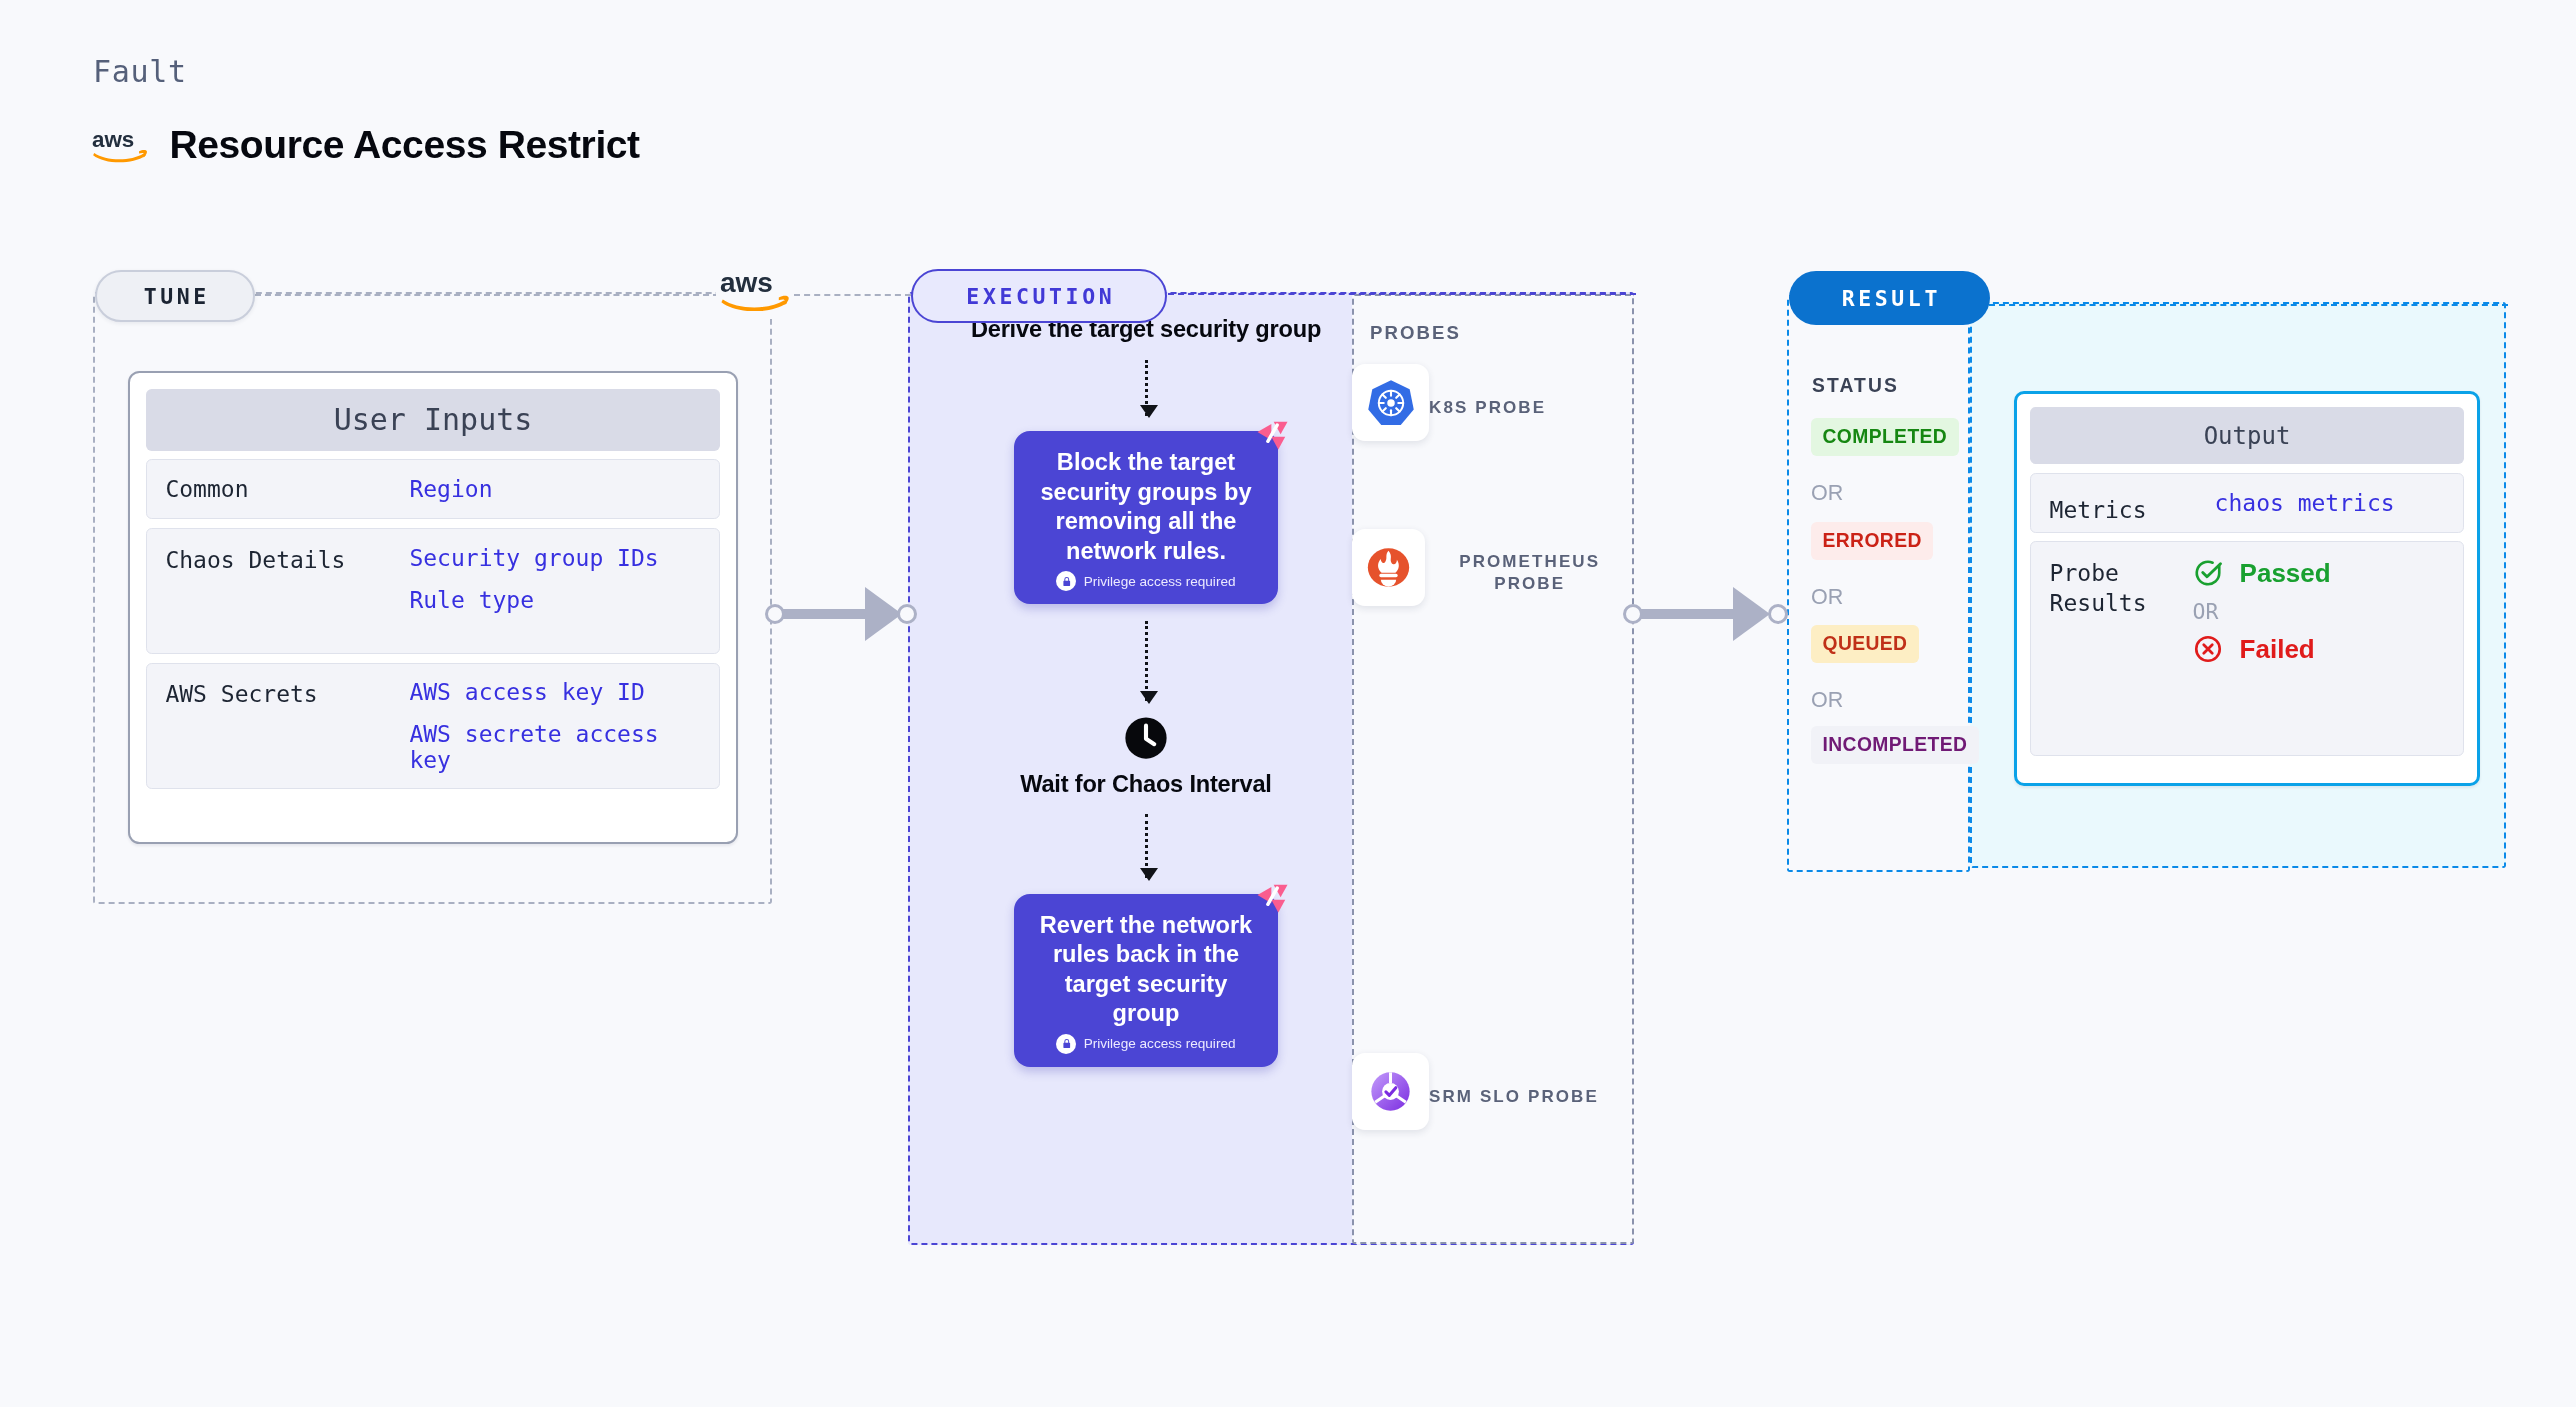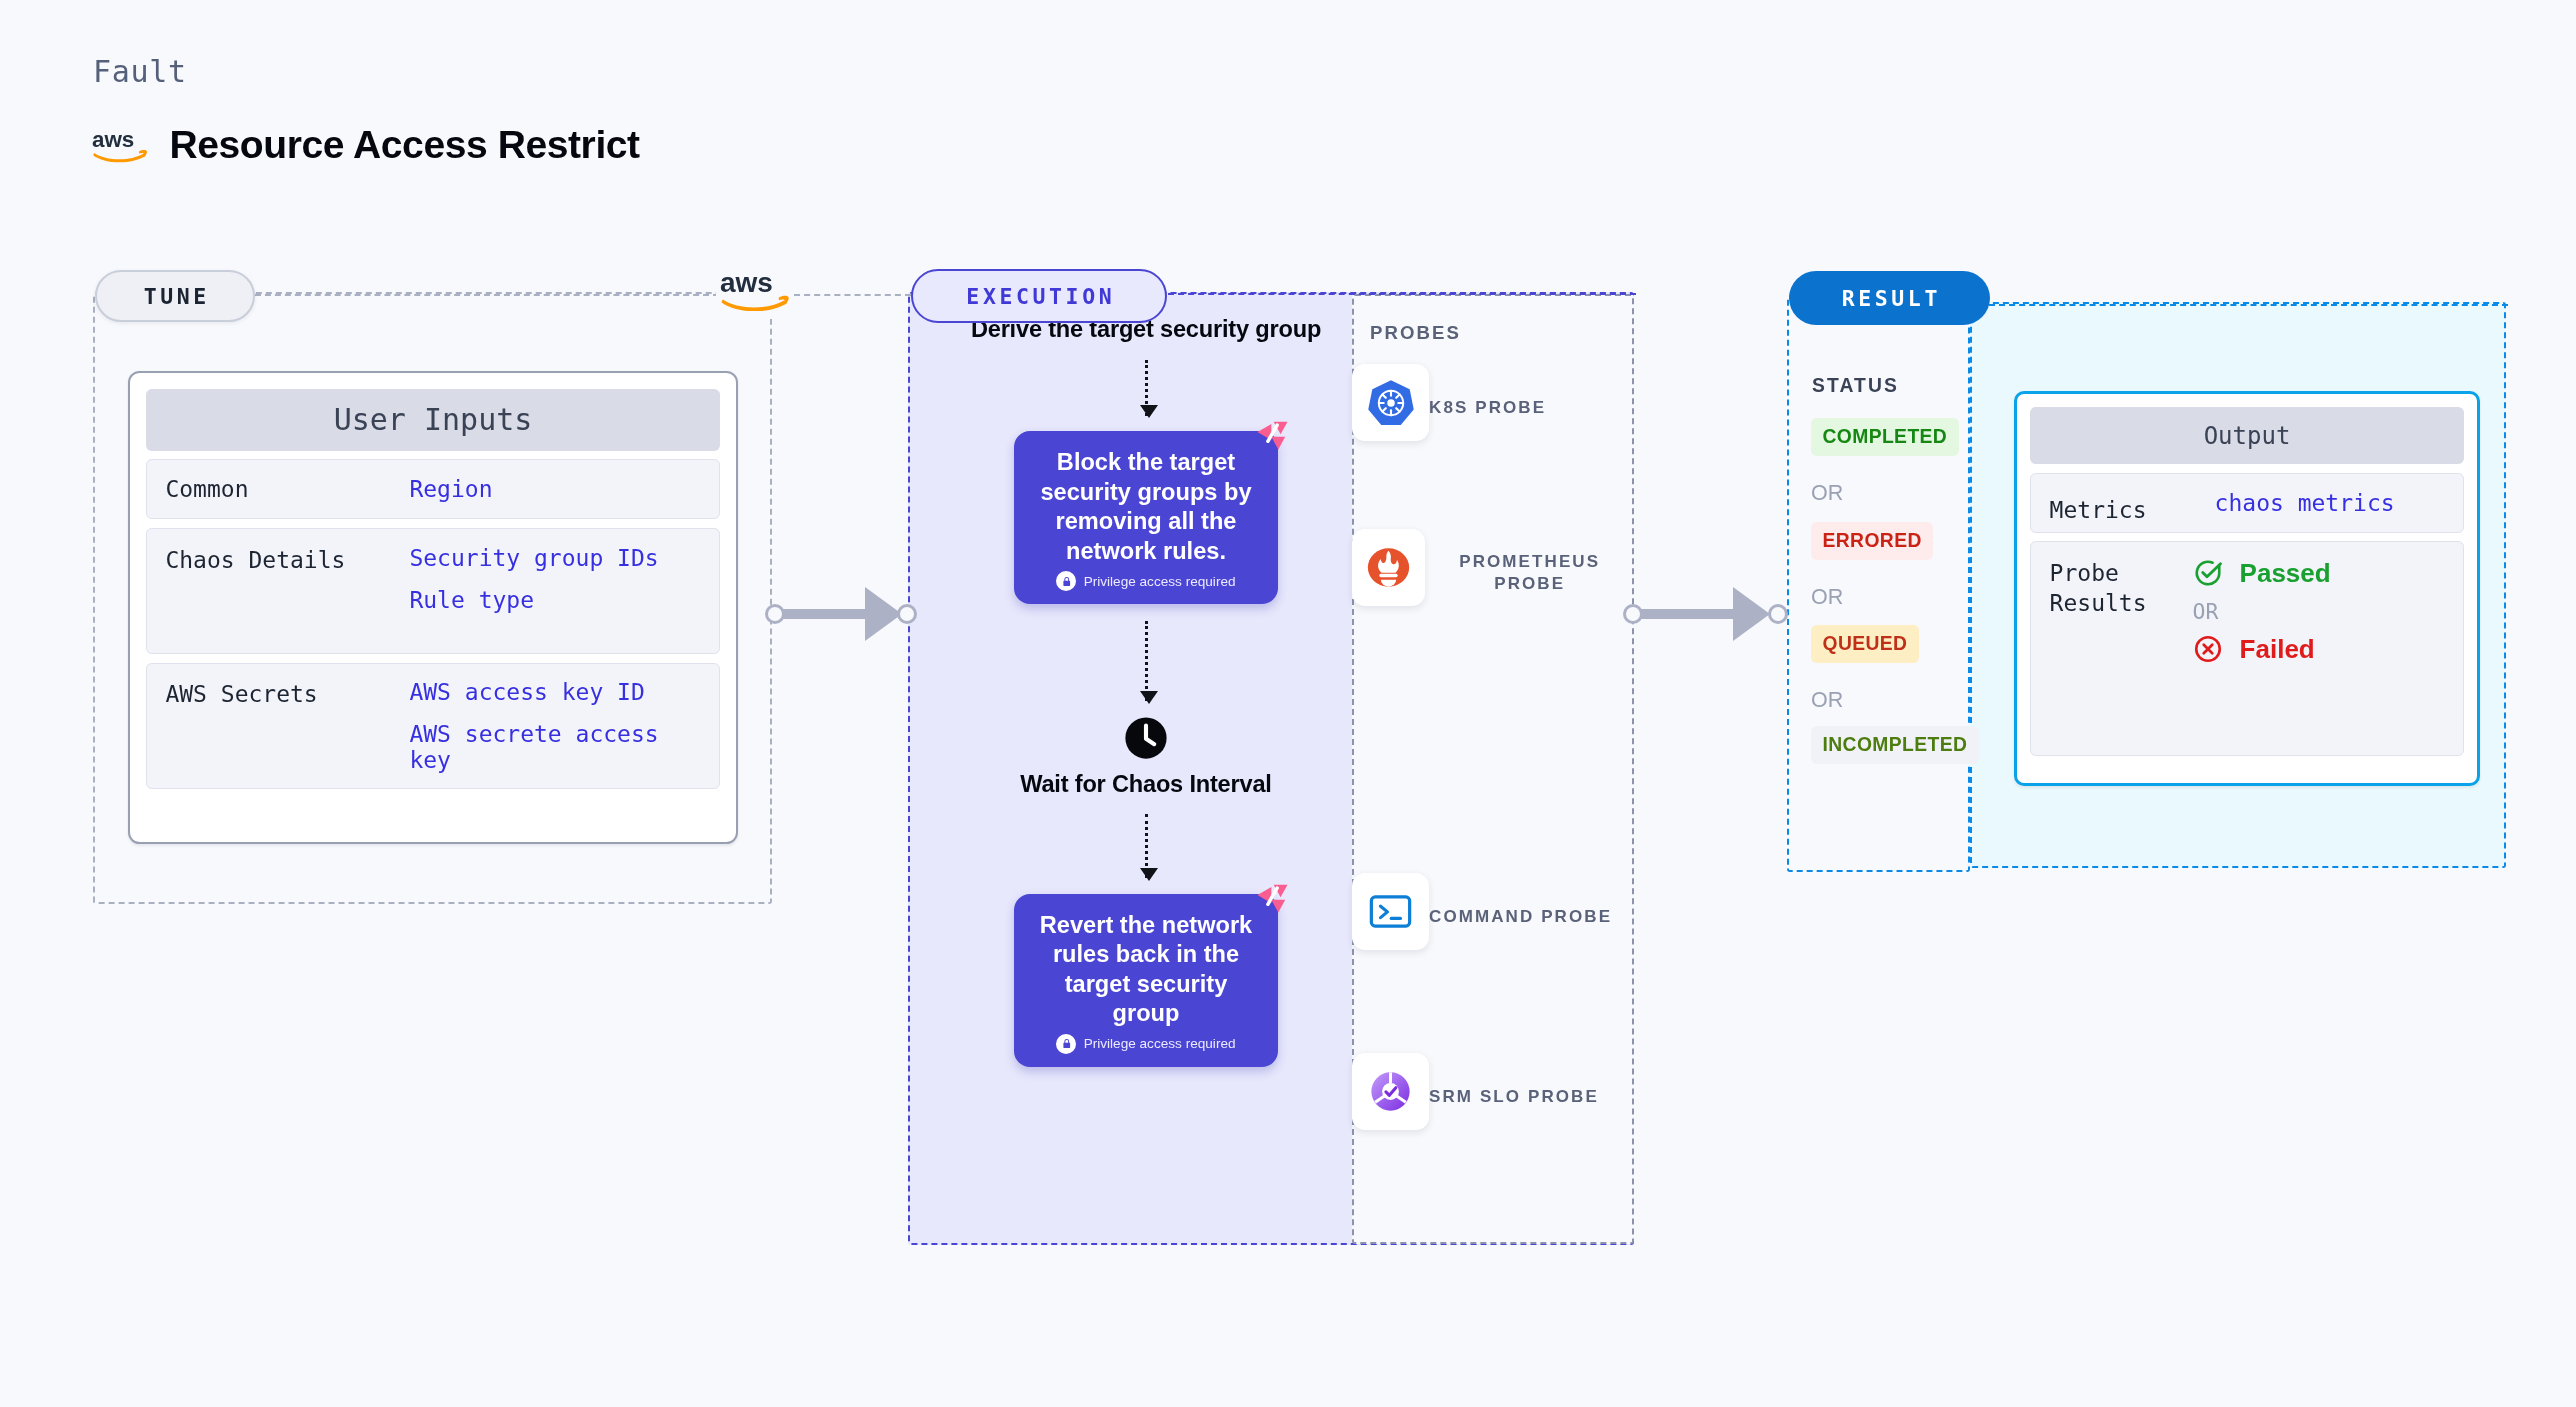--- a/index.html
+++ b/index.html
@@ -385,30 +385,20 @@
         <ellipse cx="32" cy="32" rx="27" ry="25" fill="#e6522c"></ellipse>
         <path d="M32 10 c6 7 1 11 4 16 c3 4 7 1 7 -4 c4 6 3 13 -2 17 h-18 c-6 -5 -6 -13 -1 -18 c0 5 4 7 6 3 c3 -5 -1 -8 4 -14 z" fill="#fff"></path>
         <rect x="20" y="40" width="24" height="4.6" rx="2.2" fill="#fff"></rect>
         <path d="M22 48 h20 a10 9 0 0 1 -20 0 z" fill="#fff"></path>
       </svg>
     </div>
     <div class="probe-name">PROMETHEUS PROBE</div>
   </div>
 
 
-  <div class="probe-item" style="top:873px;">
-    <div class="probe-tile">
-      <svg width="49" height="49" viewBox="0 0 64 64">
-        <rect x="7" y="13" width="50" height="38" rx="5" fill="none" stroke="#0d7fd6" stroke-width="4.2"></rect>
-        <path d="M19 25 L28 32.5 L19 40" fill="none" stroke="#0d7fd6" stroke-width="4.2" stroke-linecap="round" stroke-linejoin="round"></path>
-        <path d="M33 41 h12" stroke="#0d7fd6" stroke-width="4.2" stroke-linecap="round"></path>
-      </svg>
-    </div>
-    <div class="probe-name">COMMAND PROBE</div>
-  </div>
 
   <div class="probe-item" style="top:1053px;">
     <div class="probe-tile">
       <svg width="49" height="49" viewBox="0 0 64 64">
         <defs>
           <linearGradient id="srmg" x1="0" y1="0" x2="1" y2="1">
             <stop offset="0%" stop-color="#c39cfb"></stop>
               <stop offset="100%" stop-color="#7b2ce0"></stop>
           </linearGradient>
         </defs>
@@ -431,21 +421,21 @@
   </div>
 
   <div class="status-title">STATUS</div>
 
   <div class="badge" style="top: 418px; background: rgb(227, 247, 225); color: rgb(22, 135, 18);">COMPLETED</div>
   <div class="or-sep" style="top:481px;">OR</div>
   <div class="badge" style="top: 522px; background: rgb(253, 236, 235); color: rgb(203, 34, 22);">ERRORED</div>
   <div class="or-sep" style="top:585px;">OR</div>
   <div class="badge" style="top: 625px; background: rgb(253, 238, 196); color: rgb(192, 48, 24);">QUEUED</div>
   <div class="or-sep" style="top:688px;">OR</div>
-  <div class="badge" style="top: 726px; background: rgb(241, 242, 247); color: #4d7c0f;">INCOMPLETED</div>
+  <div class="badge" style="top: 726px; background: rgb(241, 242, 247); color: #701a75;">INCOMPLETED</div>
 
   <div class="card-outer out-card">
     <div class="card-title">Output</div>
 
     <div class="row out-row-metrics">
       <div class="lbl">Metrics</div>
       <div class="vals">
         <span>chaos metrics</span>
       </div>
     </div>

